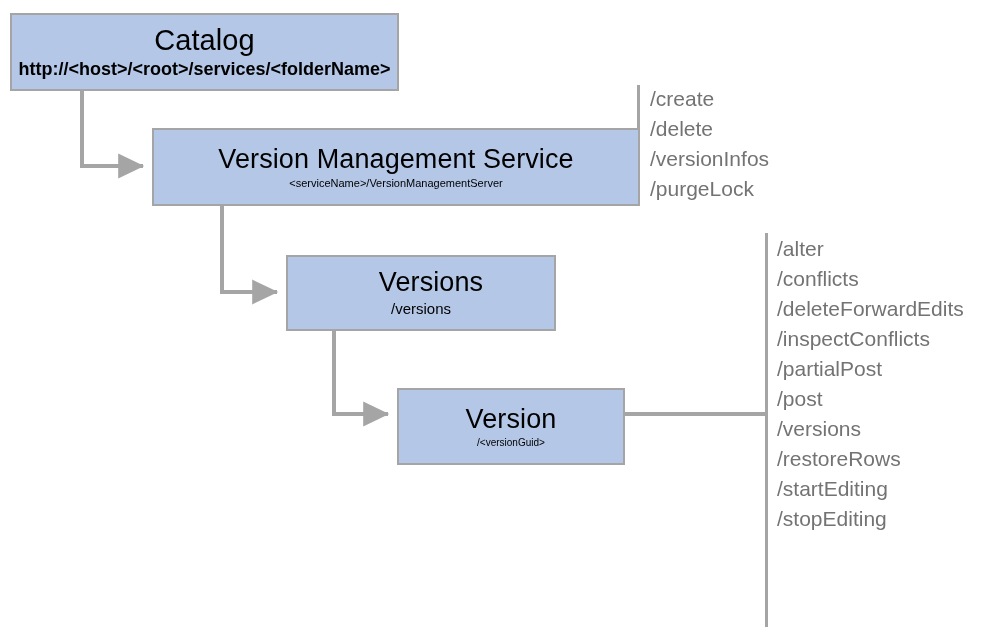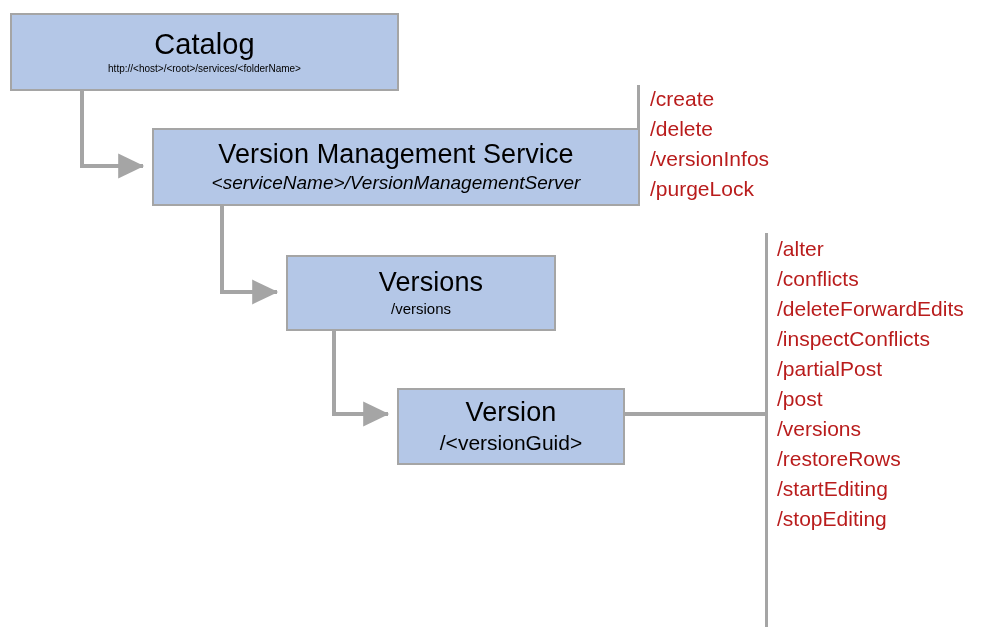--- a/index.html
+++ b/index.html
@@ -57,32 +57,32 @@
     white-space: nowrap;
   }
 
   
   #node-catalog      { left: 10px;  top: 13px;  width: 389px; height: 78px; }
   #node-vms          { left: 152px; top: 128px; width: 488px; height: 78px; }
   #node-versions     { left: 286px; top: 255px; width: 270px; height: 76px; }
   #node-version      { left: 397px; top: 388px; width: 228px; height: 77px; }
 
   #node-catalog .node-title { font-size: 29px; }
-  #node-catalog .node-sub   { font-size: 10px; }
+  #node-catalog .node-sub   { font-size: 18px; font-weight: bold; }
   #node-vms .node-title     { font-size: 27px; }
-  #node-vms .node-sub       { font-size: 19px; font-style: italic; }
+  #node-vms .node-sub       { font-size: 11px; }
   #node-versions .node-title{ font-size: 27px; margin-left: 20px; }
   #node-versions .node-sub  { font-size: 15px; }
   #node-version .node-title { font-size: 27px; }
-  #node-version .node-sub   { font-size: 21px; }
+  #node-version .node-sub   { font-size: 10px; }
 
   
   .op-list {
     position: absolute;
-    color: #b91c1c;
+    color: #737373;
     font-size: 21px;
     line-height: 30px;
     white-space: nowrap;
   }
   #ops-service { left: 650px; top: 84px; }
   #ops-version { left: 777px; top: 234px; }
   .op-item { display: block; }
 
   
   .rail {

